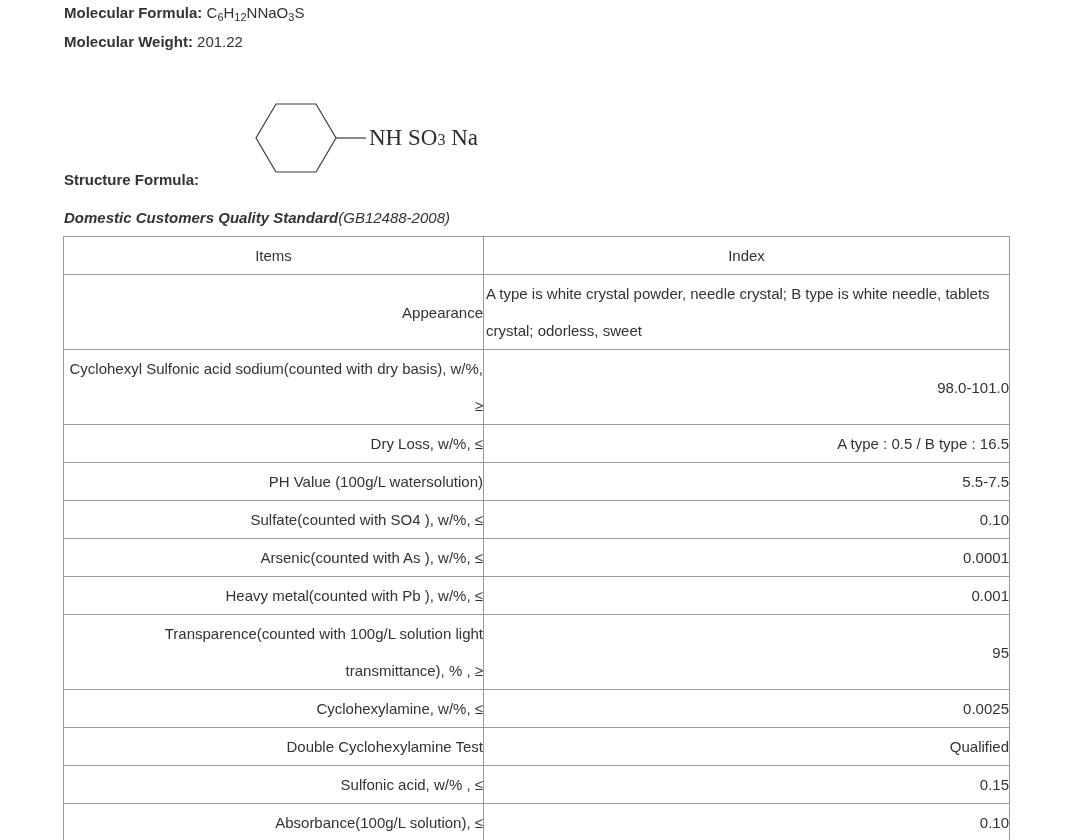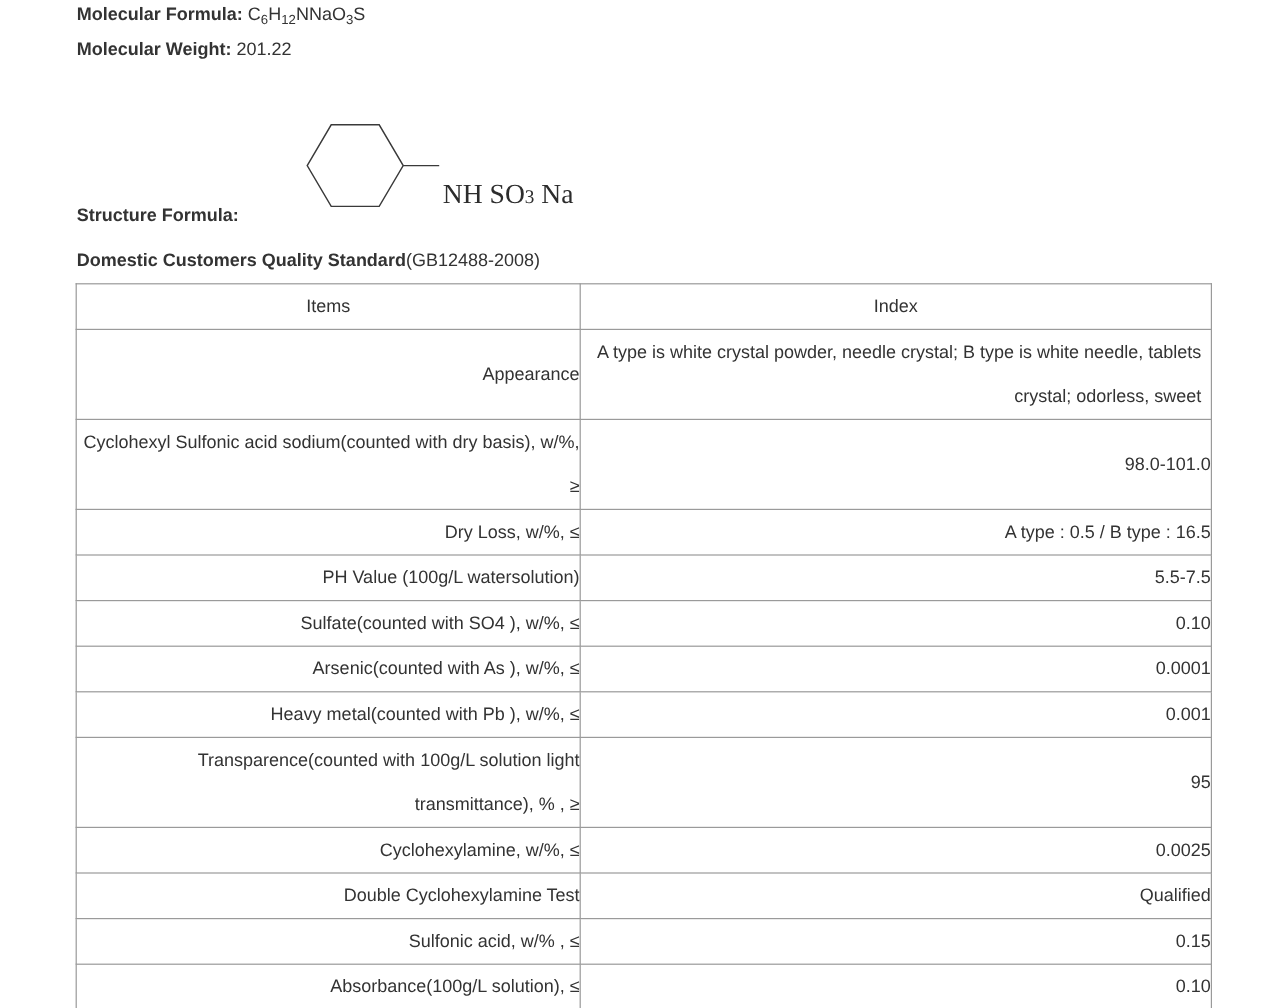--- a/index.html
+++ b/index.html
@@ -28,21 +28,21 @@
   
   .structure-block {
     position: relative;
     height: 139px;
   }
   .structure-graphic {
     position: absolute;
     left: 191px;
     top: 50px;
     display: flex;
-    align-items: flex-end;
+    align-items: center;
   }
   .structure-text {
     font-family: "Liberation Serif", serif;
     font-size: 23px;
     color: #2c2c2c;
     white-space: pre;
     margin-left: 2px;
   }
   .structure-text .small-sub {
     font-size: 16px;
@@ -50,20 +50,21 @@
   .structure-label {
     position: absolute;
     left: 0;
     bottom: 2px;
     font-size: 15px;
     font-weight: bold;
   }
   .std-title {
     margin-top: 19px;
     font-size: 15px;
+    font-style: italic;
   }
   .std-title .bold { font-weight: bold; }
   
   table.spec {
     margin-top: 10px;
     margin-left: -1px;
     border-collapse: collapse;
     table-layout: fixed;
     width: 946px;
   }
@@ -81,21 +82,21 @@
   table.spec tr { height: 36px; }
   table.spec tr.tall { height: 73px; }
   table.spec th { text-align: center; }
   td.item-cell {
     text-align: right;
     padding-left: 2px;
     padding-right: 8px;
   }
   td.index-cell { text-align: right; }
   tr.idx-left td.index-cell {
-    text-align: right;
+    text-align: left;
     padding-left: 2px;
     padding-right: 8px;
   }
 </style>
 </head>
 <body>
 
 <div class="content">
 
   <p class="para">

